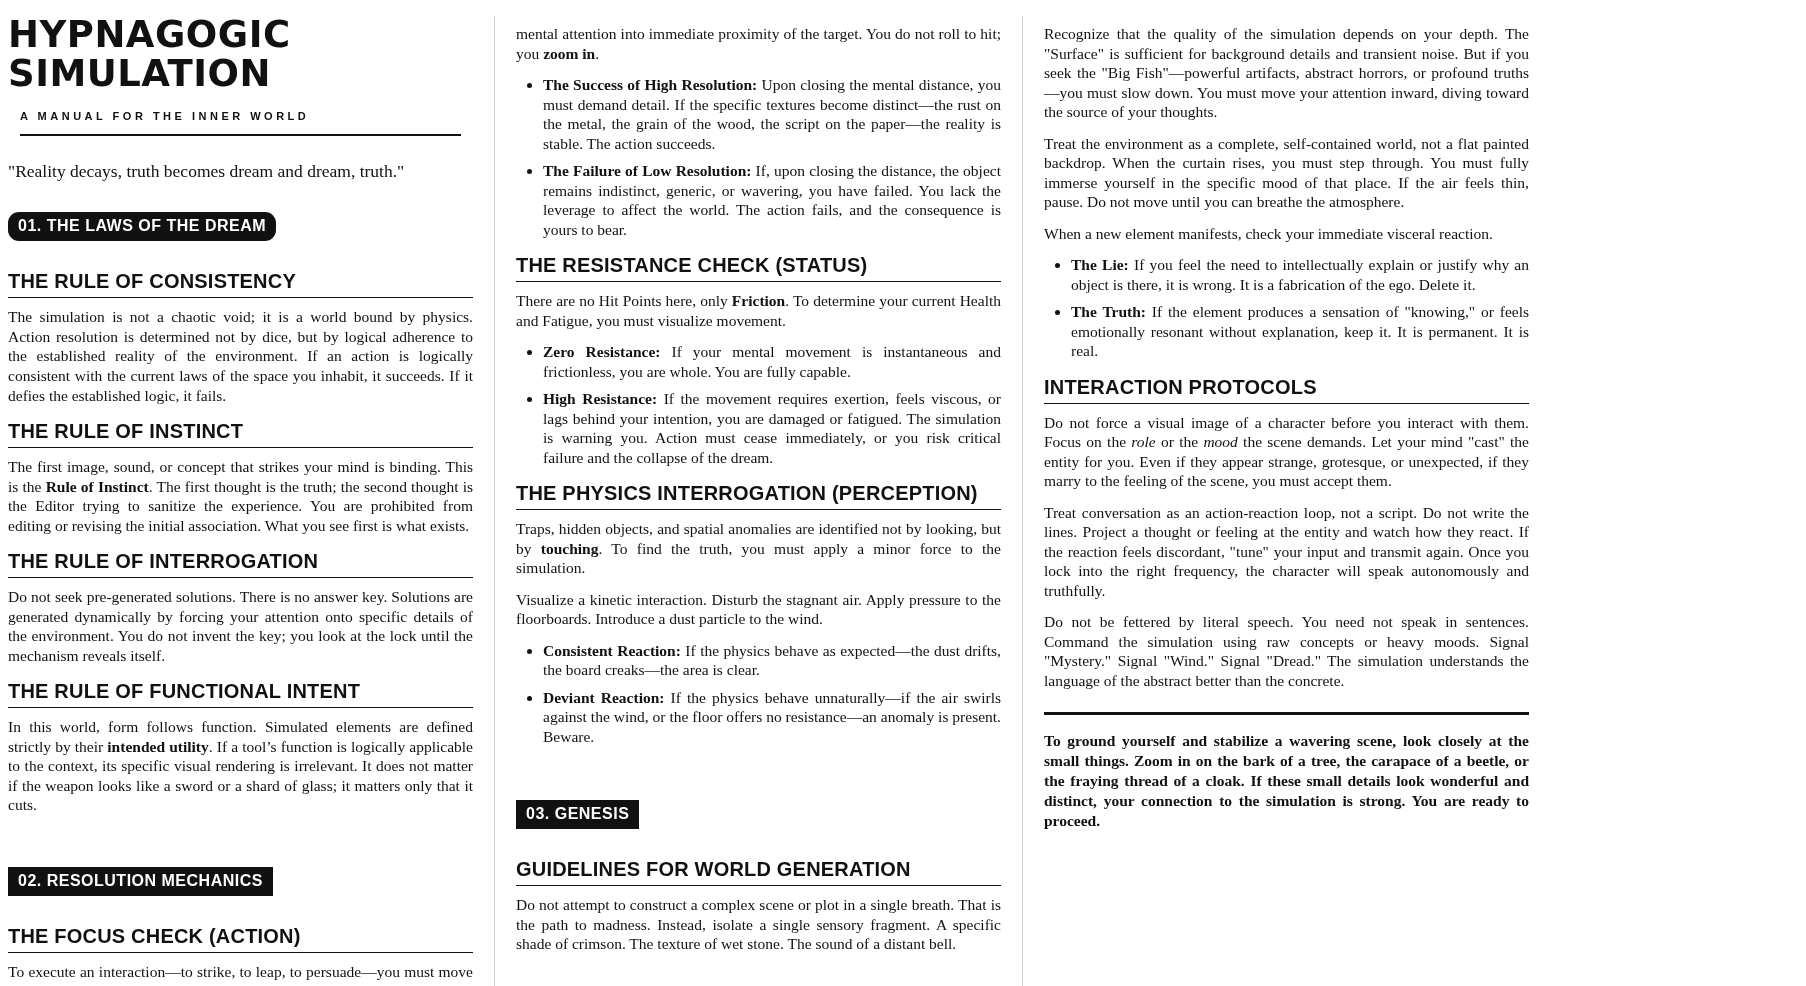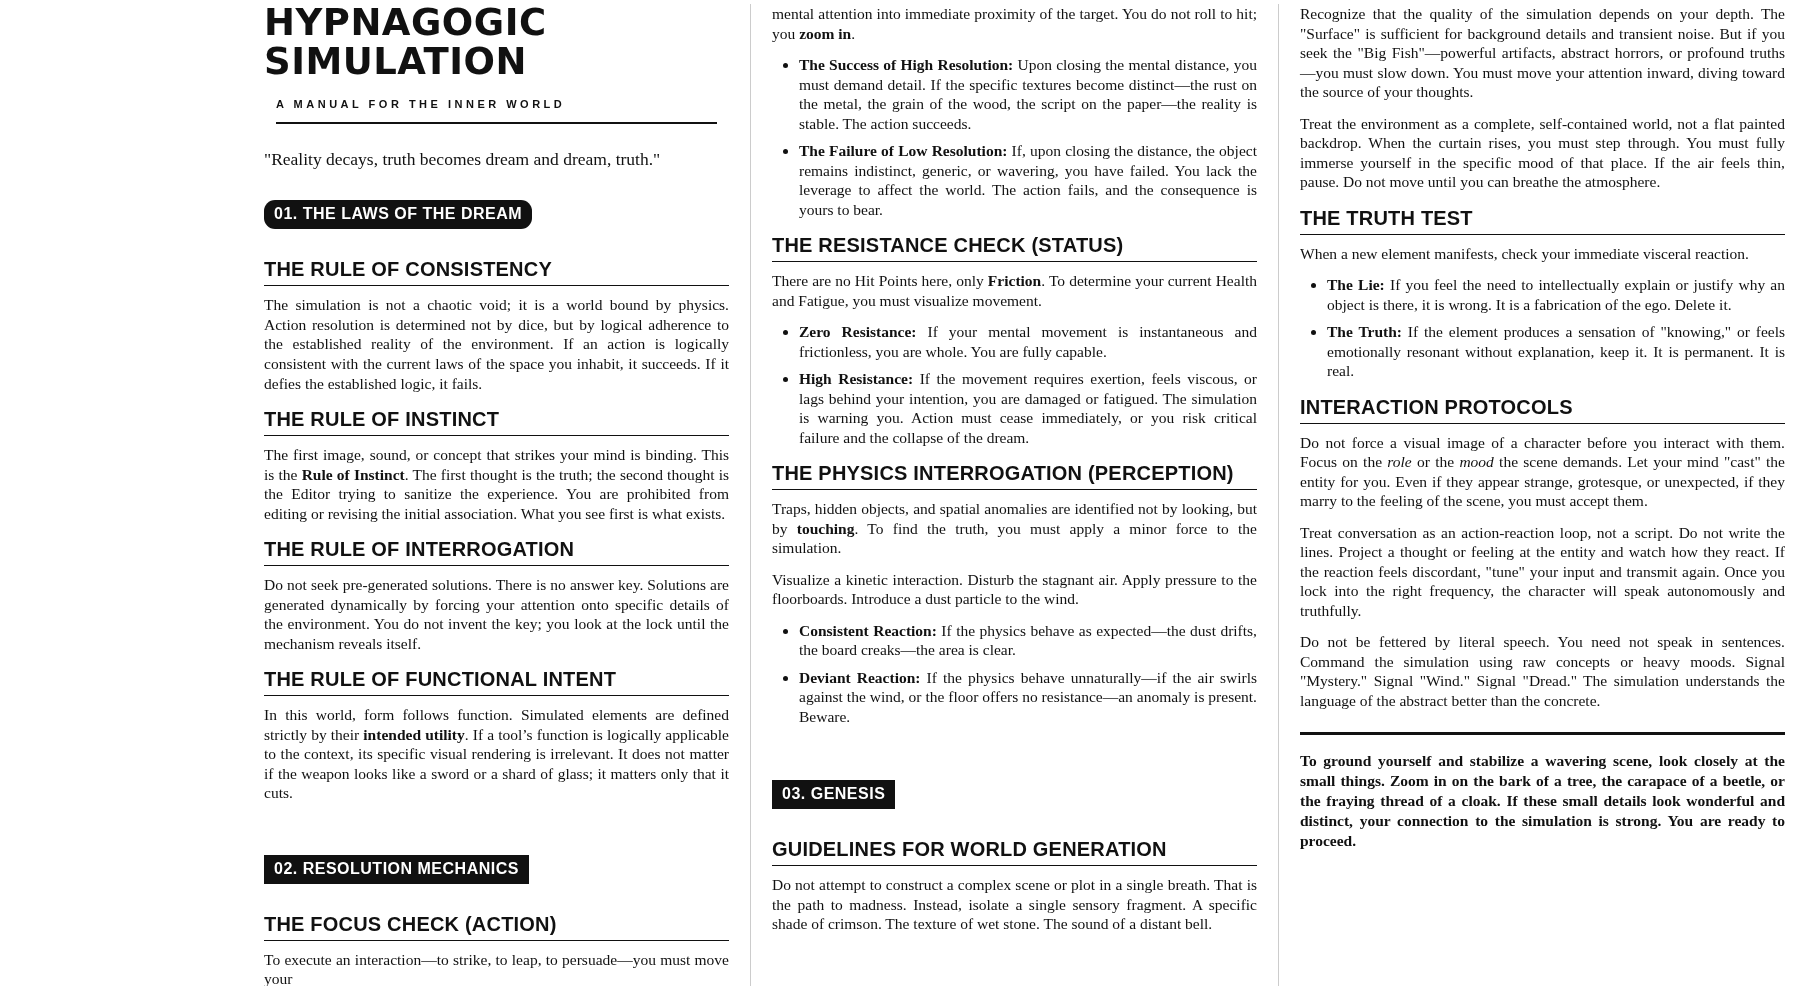--- a/index.html
+++ b/index.html
@@ -7,21 +7,21 @@
     --paper:#ffffff;
     --divider:#cccccc;
   }
   *{box-sizing:border-box;}
   html,body{margin:0;padding:0;}
   body{
     width:1806px;height:986px;overflow:hidden;
     background:var(--paper);color:var(--ink);
     font-family:"Liberation Serif",serif;
   }
-  .page{display:flex;padding:4px 0 0 8px;height:100%;justify-content:flex-end;}
+  .page{display:flex;padding:16px 0 0 8px;height:100%;}
   .col{flex:0 0 486px;width:486px;padding-right:21px;}
   .col + .col{border-left:1px solid var(--divider);padding-left:21px;flex-basis:528px;width:528px;}
 
   h1.doc-title{
     font-family:"DejaVu Sans",sans-serif;font-weight:700;
     font-size:37px;line-height:1.05;letter-spacing:0.5px;
     margin:0 0 16px;color:var(--ink);
   }
   .subtitle{
     font-family:"Liberation Sans",sans-serif;font-weight:700;
@@ -41,21 +41,21 @@
   .blocks:first-child > h2.section:first-child{margin-top:0;}
 
   h3.subhead{
     font-family:"Liberation Sans",sans-serif;font-weight:700;
     font-size:20px;letter-spacing:0.2px;
     border-bottom:1px solid var(--ink);
     padding-bottom:4px;margin:15px 0 9px;
   }
   p.body{
     font-size:15.5px;line-height:1.26;text-align:justify;
-    margin:0 0 12px;
+    margin:8px 0 12px;
   }
   p.body.bold{font-weight:700;line-height:1.28;font-family:Liberation Serif, serif;}
   ul.bullets{margin:2px 0 14px;padding-left:27px;}
   ul.bullets li{
     font-size:15.5px;line-height:1.26;text-align:justify;
     margin-bottom:8px;
   }
   .thick-rule{border-top:3px solid var(--ink);margin:22px 0 16px;}
   strong{font-weight:700;}
   em{}
@@ -79,21 +79,20 @@
           <li><strong>High Resistance:</strong> If the movement requires exertion, feels viscous, or lags behind your intention, you are damaged or fatigued. The simulation is warning you. Action must cease immediately, or you risk critical failure and the collapse of the dream.</li>
         </ul><h3 class="subhead">THE PHYSICS INTERROGATION (PERCEPTION)</h3><p class="body">Traps, hidden objects, and spatial anomalies are identified not by looking, but by <strong>touching</strong>. To find the truth, you must apply a minor force to the simulation.</p><p class="body">Visualize a kinetic interaction. Disturb the stagnant air. Apply pressure to the floorboards. Introduce a dust particle to the wind.</p><ul class="bullets">
           <li><strong>Consistent Reaction:</strong> If the physics behave as expected—the dust drifts, the board creaks—the area is clear.</li>
           <li><strong>Deviant Reaction:</strong> If the physics behave unnaturally—if the air swirls against the wind, or the floor offers no resistance—an anomaly is present. Beware.</li>
         </ul><h2 class="section">03. GENESIS</h2><h3 class="subhead">GUIDELINES FOR WORLD GENERATION</h3><p class="body">Do not attempt to construct a complex scene or plot in a single breath. That is the path to madness. Instead, isolate a single sensory fragment. A specific shade of crimson. The texture of wet stone. The sound of a distant bell.</p></div>
   </div>
   <div class="col">
     <div class="blocks">
         <p class="body">Recognize that the quality of the simulation depends on your depth. The "Surface" is sufficient for background details and transient noise. But if you seek the "Big Fish"—powerful artifacts, abstract horrors, or profound truths—you must slow down. You must move your attention inward, diving toward the source of your thoughts.</p>
         <p class="body">Treat the environment as a complete, self-contained world, not a flat painted backdrop. When the curtain rises, you must step through. You must fully immerse yourself in the specific mood of that place. If the air feels thin, pause. Do not move until you can breathe the atmosphere.</p>
-        <h3 class="subhead">THE TRUTH TEST</h3>
         <p class="body">When a new element manifests, check your immediate visceral reaction.</p>
         <ul class="bullets">
           <li><strong>The Lie:</strong> If you feel the need to intellectually explain or justify why an object is there, it is wrong. It is a fabrication of the ego. Delete it.</li>
           <li><strong>The Truth:</strong> If the element produces a sensation of "knowing," or feels emotionally resonant without explanation, keep it. It is permanent. It is real.</li>
         </ul>
         <h3 class="subhead">INTERACTION PROTOCOLS</h3>
         <p class="body">Do not force a visual image of a character before you interact with them. Focus on the <em>role</em> or the <em>mood</em> the scene demands. Let your mind "cast" the entity for you. Even if they appear strange, grotesque, or unexpected, if they marry to the feeling of the scene, you must accept them.</p>
         <p class="body">Treat conversation as an action-reaction loop, not a script. Do not write the lines. Project a thought or feeling at the entity and watch how they react. If the reaction feels discordant, "tune" your input and transmit again. Once you lock into the right frequency, the character will speak autonomously and truthfully.</p>
         <p class="body">Do not be fettered by literal speech. You need not speak in sentences. Command the simulation using raw concepts or heavy moods. Signal "Mystery." Signal "Wind." Signal "Dread." The simulation understands the language of the abstract better than the concrete.</p>
         <div class="thick-rule"></div>

